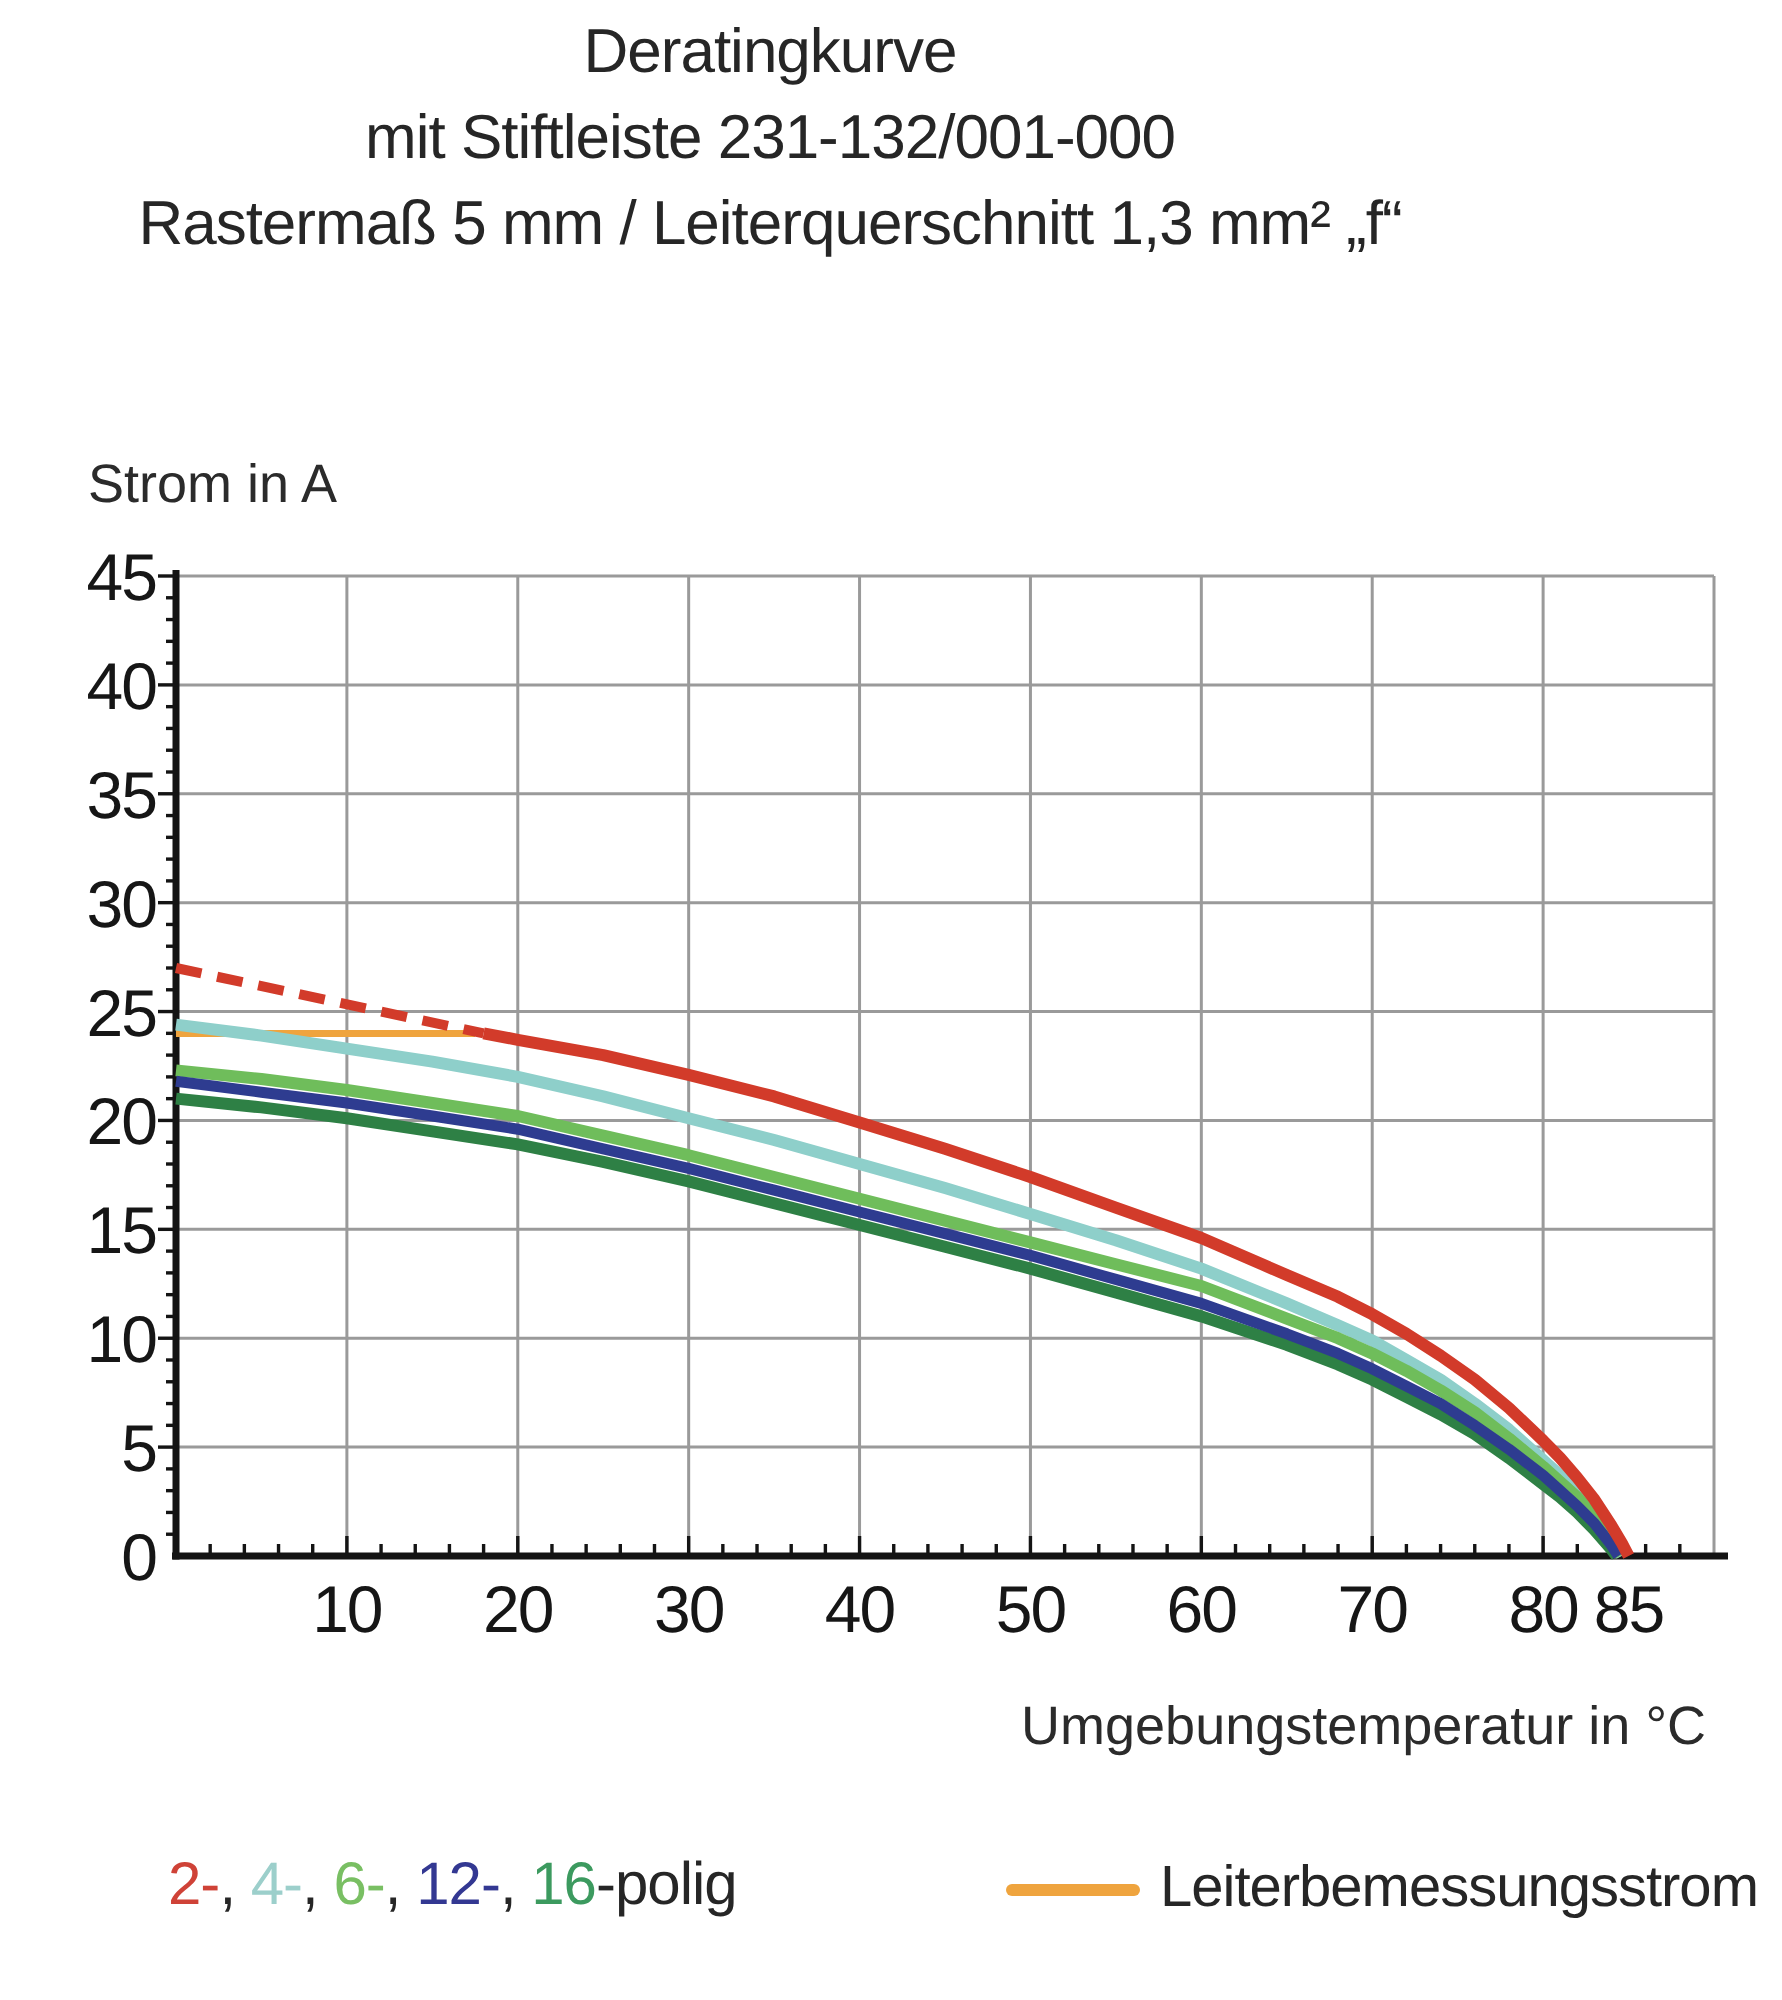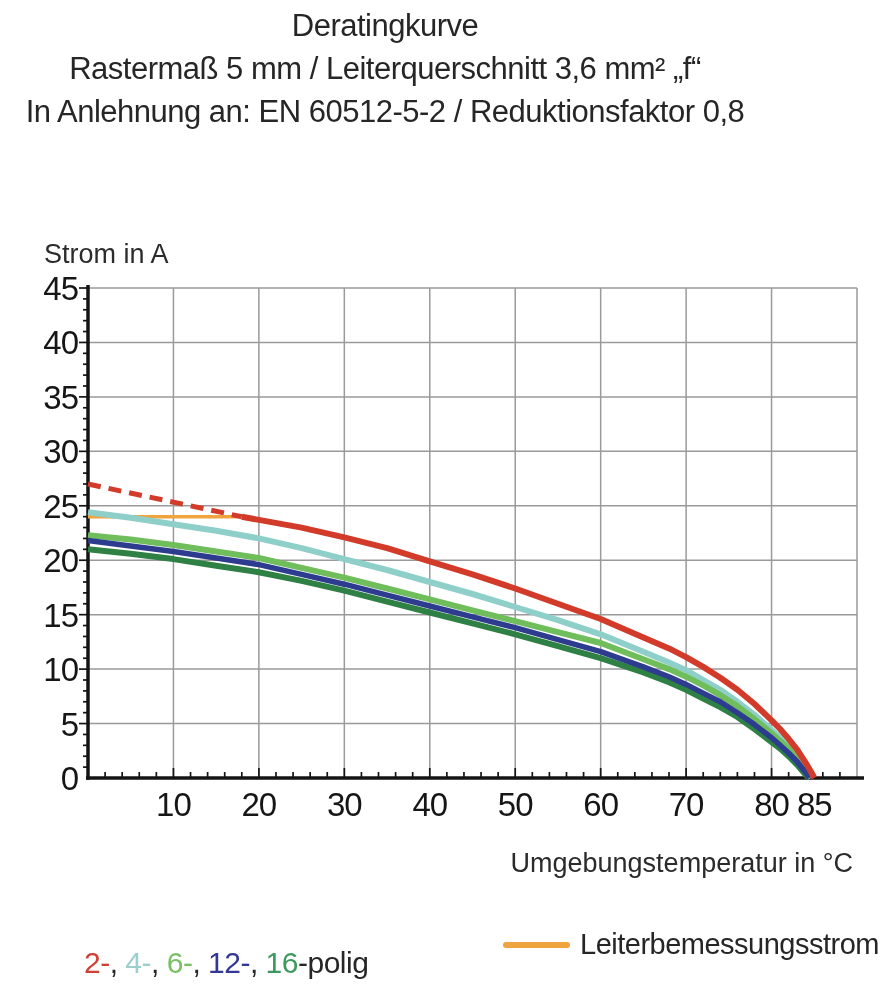--- a/index.html
+++ b/index.html
@@ -1,28 +1,28 @@
 <!DOCTYPE html>
 <html><head>
 <meta charset="utf-8">
 <style>
   html,body{margin:0;padding:0;background:#ffffff;}
   .page{position:relative;width:891px;height:1000px;background:#ffffff;overflow:hidden;
         font-family:"Liberation Sans", sans-serif;color:#1e1e1e;}
   .titles{position:absolute;top:4px;left:0;width:770px;text-align:center;
           font-size:31px;line-height:43px;letter-spacing:-0.5px;color:#262626;}
-  .y-axis-title{position:absolute;left:44px;top:239px;font-size:27px;color:#2b2b2b;}
+  .y-axis-title{position:absolute;left:44px;top:227px;font-size:27px;color:#2b2b2b;}
   .x-axis-title{position:absolute;right:38px;top:848px;font-size:27px;color:#2b2b2b;}
   svg.plot{position:absolute;left:0;top:0;}
   .grid{stroke:#9a9a9a;stroke-width:1.5;}
   .axis{stroke:#141414;stroke-width:3.5;}
   .tick{stroke:#141414;stroke-width:1.7;}
   .ylab{font-family:"Liberation Sans", sans-serif;font-size:33px;fill:#161616;text-anchor:end;letter-spacing:-1px;}
   .xlab{font-family:"Liberation Sans", sans-serif;font-size:33px;fill:#161616;text-anchor:middle;letter-spacing:-1px;}
-  .legend-poles{position:absolute;left:84px;top:926px;font-size:30px;letter-spacing:-0.5px;margin-top:20px;}
+  .legend-poles{position:absolute;left:84px;top:926px;font-size:30px;letter-spacing:-0.5px;}
   .legend-swatch{position:absolute;left:503px;top:942px;width:67px;height:6px;border-radius:3px;}
   .legend-rated{position:absolute;left:580px;top:928px;font-size:29px;letter-spacing:-0.5px;color:#262626;}
 </style>
 </head>
 <body>
 
 <div class="page">
 
   <svg class="plot" id="plot" width="891" height="1000" viewBox="0 0 891 1000">
       <line x1="173.44444444444446" y1="288" x2="173.44444444444446" y2="778" class="grid"></line>
@@ -157,22 +157,22 @@
       <text x="429.77777777777777" y="816" class="xlab">40</text>
       <text x="515.2222222222222" y="816" class="xlab">50</text>
       <text x="600.6666666666666" y="816" class="xlab">60</text>
       <text x="686.1111111111111" y="816" class="xlab">70</text>
       <text x="771.5555555555555" y="816" class="xlab">80</text>
       <text x="814.2777777777778" y="816" class="xlab">85</text>
     </svg>
 
   <div class="titles">
     <div>Deratingkurve</div>
-    <div>Rastermaß 5 mm / Leiterquerschnitt 3,6 mm² „f“</div>
-    <div>In Anlehnung an: EN 60512-5-2 / Reduktionsfaktor 0,8</div>
+    <div>mit Stiftleiste 231-132/001-000</div>
+    <div>Rastermaß 5 mm / Leiterquerschnitt 1,3 mm² „f“</div>
   </div>
 
   <div class="y-axis-title">Strom in A</div>
 
   <div class="x-axis-title">Umgebungstemperatur in °C</div>
 
   <div class="legend-poles"><span style="color: rgb(207, 66, 55);">2-</span><span style="color: rgb(38, 38, 38);">, </span><span style="color: rgb(156, 207, 203);">4-</span><span style="color: rgb(38, 38, 38);">, </span><span style="color: rgb(121, 191, 99);">6-</span><span style="color: rgb(38, 38, 38);">, </span><span style="color: rgb(51, 56, 146);">12-</span><span style="color: rgb(38, 38, 38);">, </span><span style="color: rgb(60, 154, 95);">16</span><span style="color: rgb(38, 38, 38);">-polig</span></div>
 
   <div class="legend-swatch" style="background: rgb(239, 164, 62);"></div>
 

